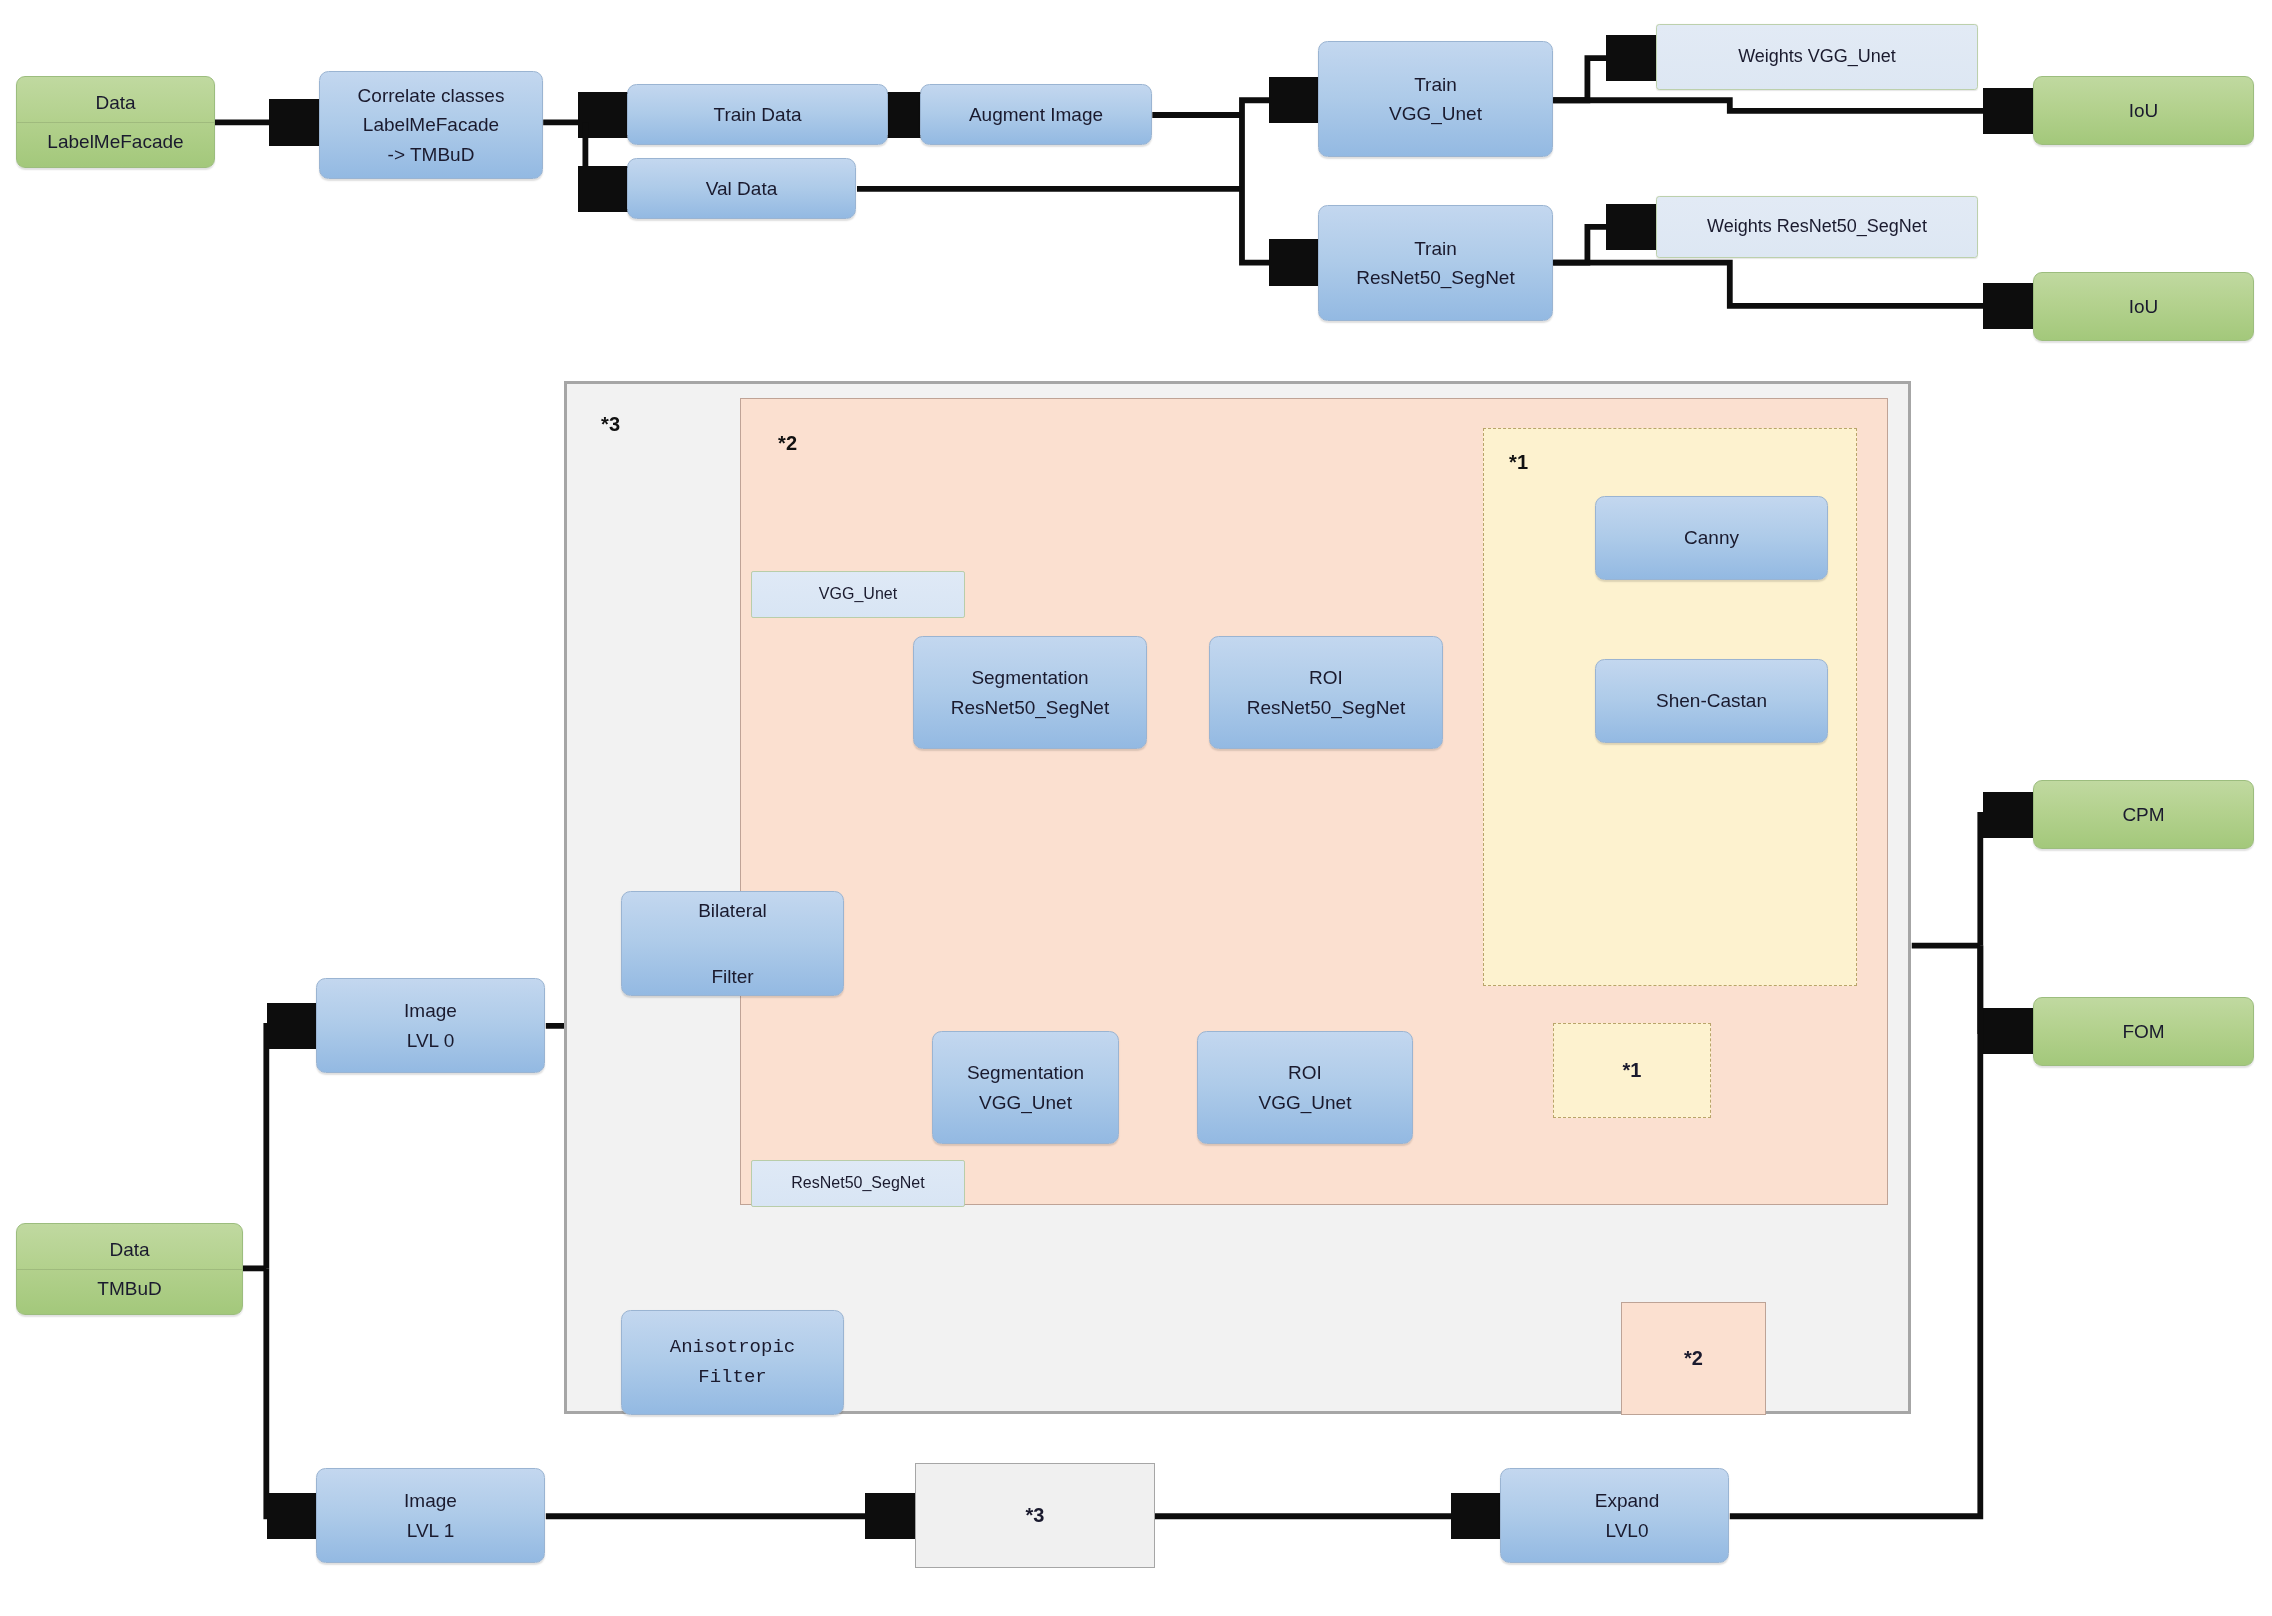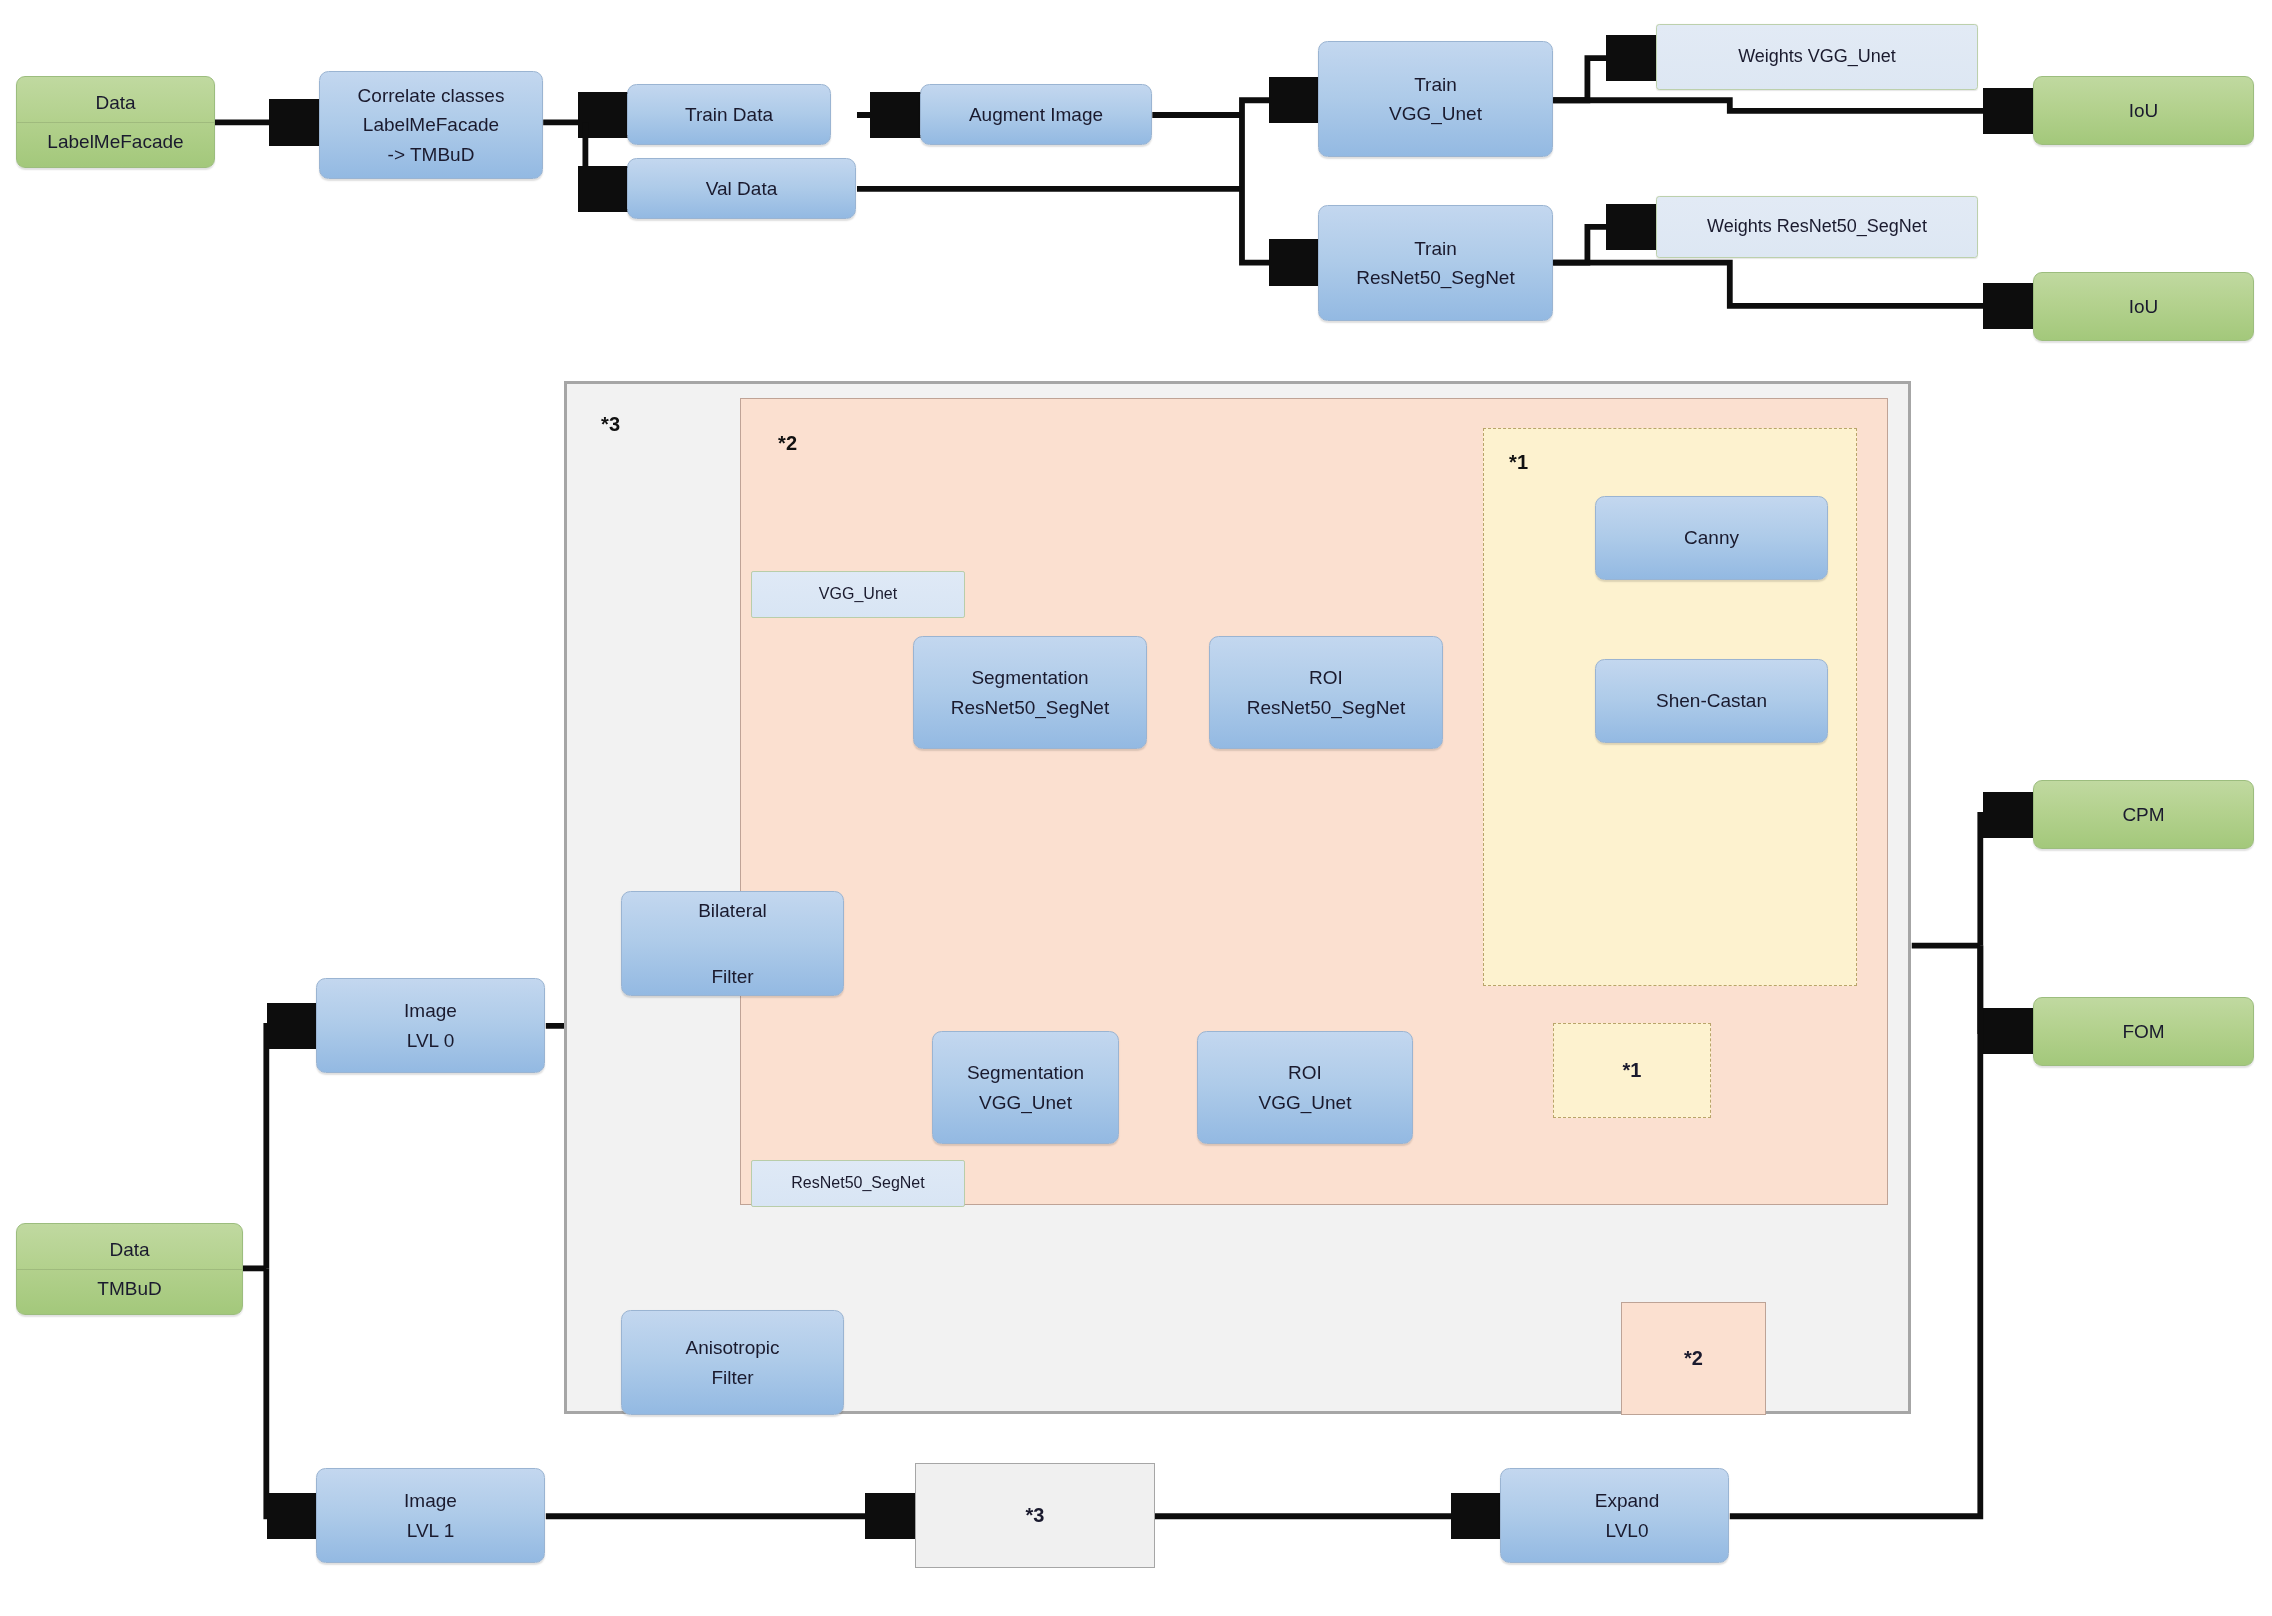--- a/index.html
+++ b/index.html
@@ -120,21 +120,21 @@
     <div class="greensplit"></div>
     <span class="ln">LabelMeFacade</span>
   </div>
 
   <div class="node blue" style="left:319px;top:71px;width:224px;height:108px;">
     <span class="ln">Correlate classes</span>
     <span class="ln">LabelMeFacade</span>
     <span class="ln">-&gt; TMBuD</span>
   </div>
 
-  <div class="node blue" style="left:627px;top:84px;width:204px;height:61px;">
+  <div class="node blue" style="left:627px;top:84px;width:261px;height:61px;">
     <span class="ln">Train Data</span>
   </div>
 
   <div class="node blue" style="left:627px;top:158px;width:229px;height:61px;">
     <span class="ln">Val Data</span>
   </div>
 
   <div class="node blue" style="left:920px;top:84px;width:232px;height:61px;">
     <span class="ln">Augment Image</span>
   </div>
@@ -191,21 +191,21 @@
   <div class="node blue" style="left:316px;top:1468px;width:229px;height:95px;">
     <span class="ln">Image</span>
     <span class="ln">LVL 1</span>
   </div>
 
   <div class="node blue" style="left:621px;top:891px;width:223px;height:105px;gap:36px;">
     <span class="ln">Bilateral</span>
     <span class="ln">Filter</span>
   </div>
 
-  <div class="node blue" style="left:621px;top:1310px;width:223px;height:105px;">
+  <div class="node blue" style="left:621px;top:1310px;width:223px;height:105px;font-family:Liberation Mono, monospace;">
     <span class="ln">Anisotropic</span>
     <span class="ln">Filter</span>
   </div>
 
   <div class="node tagbox" style="left:751px;top:571px;width:214px;height:47px;">
     <span class="ln">VGG_Unet</span>
   </div>
 
   <div class="node tagbox" style="left:751px;top:1160px;width:214px;height:47px;">
     <span class="ln">ResNet50_SegNet</span>

